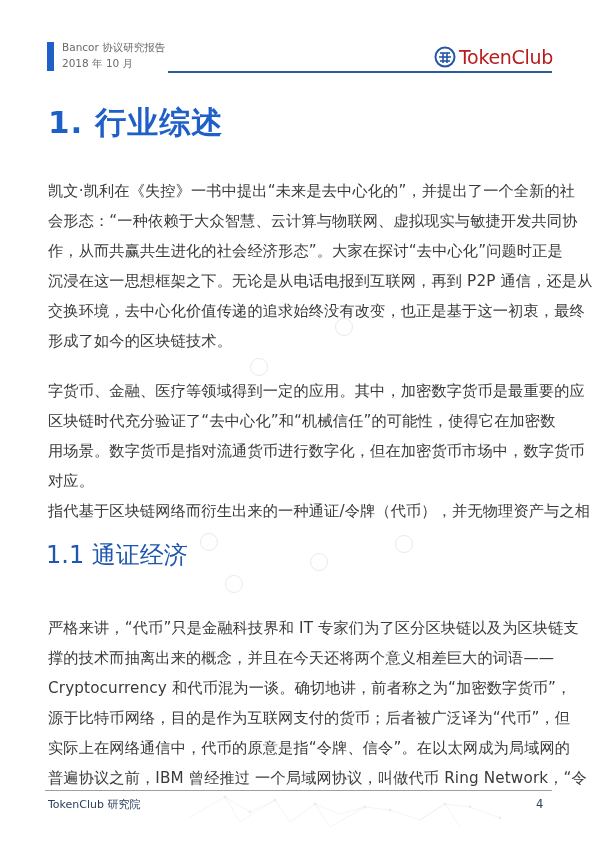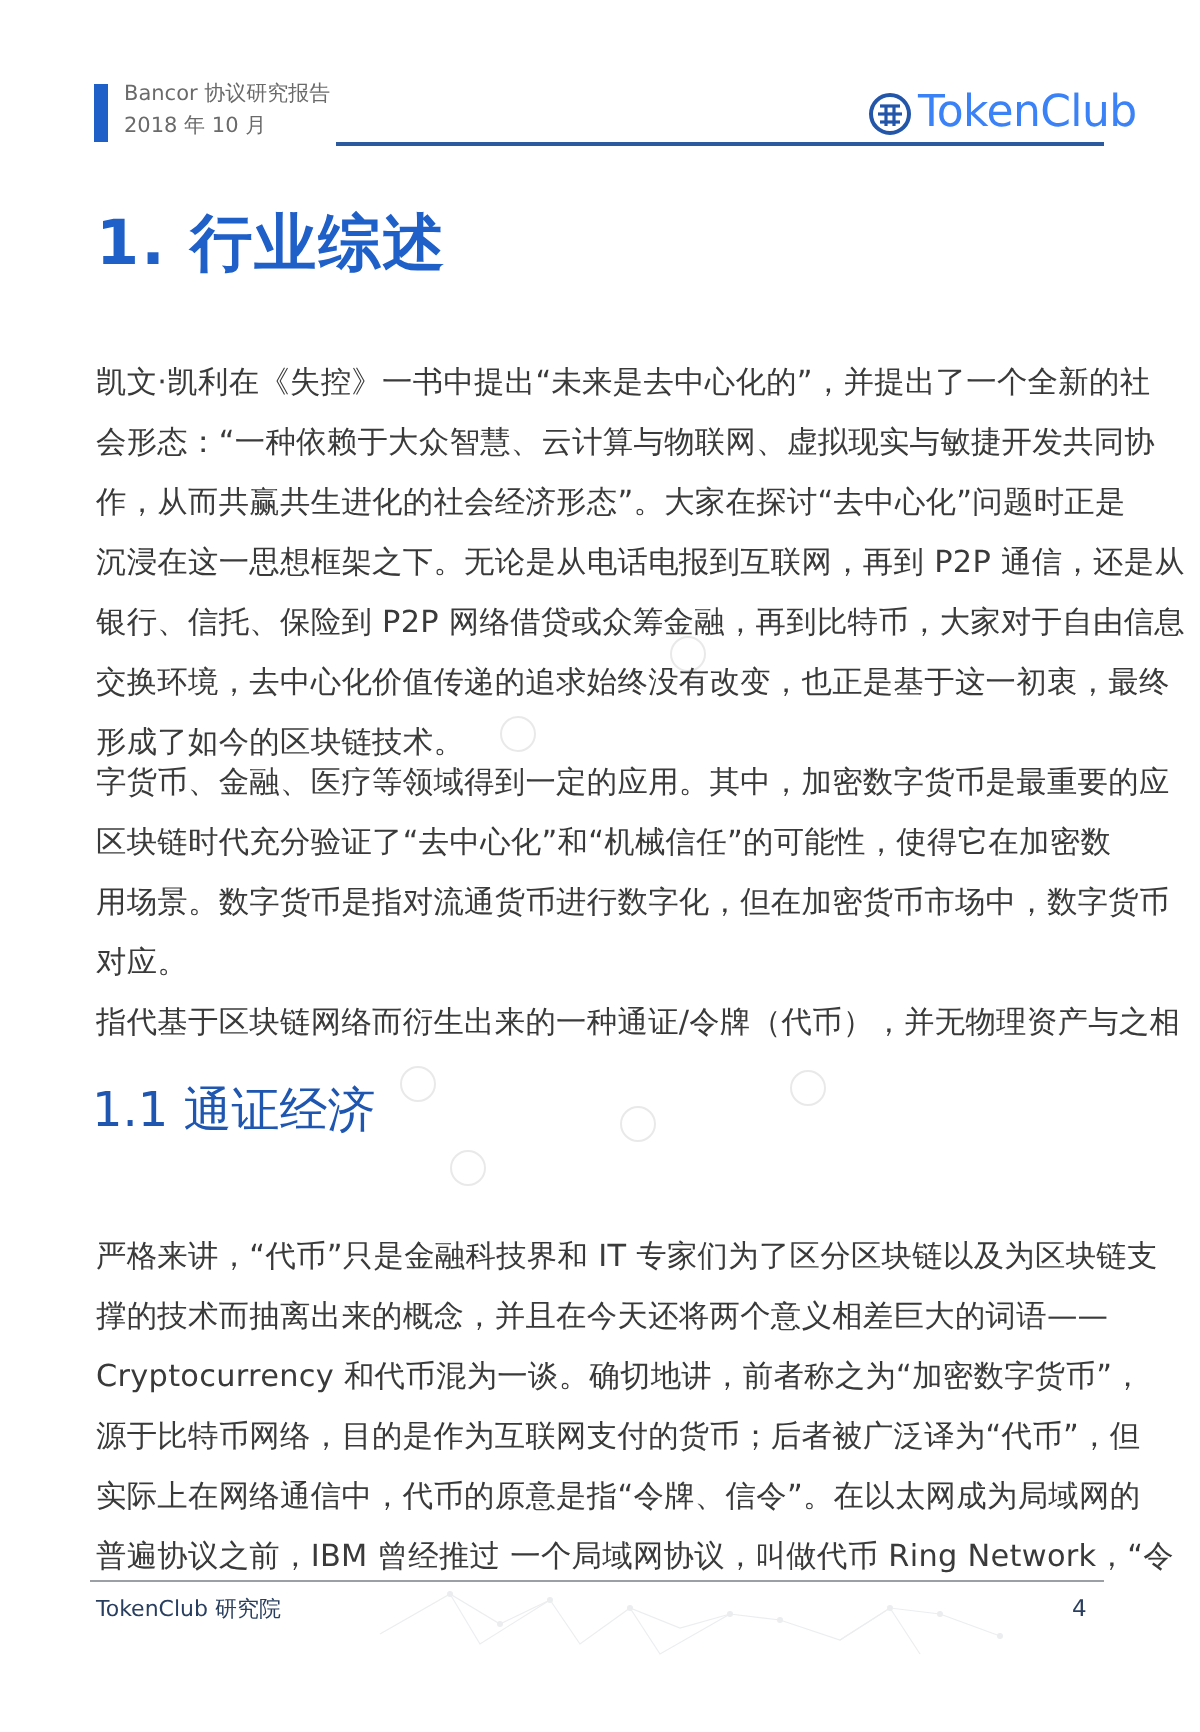--- a/index.html
+++ b/index.html
@@ -15,21 +15,21 @@
     }
     .page { position: absolute; left: 0; top: 0; width: 575px; height: 866px; background: #fff; }
 
     
     .hdr-bar { position: absolute; left: 47px; top: 42px; width: 7px; height: 29px; background: #1f5fc8; }
     .hdr-title { position: absolute; left: 62px; top: 40px; font-size: 10.5px; color: #6a6a6a; line-height: 14px; white-space: nowrap; }
     .hdr-date  { position: absolute; left: 62px; top: 56px; font-size: 10.5px; color: #6a6a6a; line-height: 14px; white-space: nowrap; }
     .hdr-line  { position: absolute; left: 168px; top: 71px; width: 384px; height: 2px; background: #2c5a9e; }
     .logo { position: absolute; left: 434px; top: 45px; height: 24px; display: flex; align-items: center; gap: 3px; }
     .logo-icon { width: 22px; height: 22px; }
-    .logo-text { font-family: "DejaVu Sans", sans-serif; font-size: 22px; color: #3b82f6; letter-spacing: -0.3px; line-height: 22px; font-weight: 500; white-space: nowrap; }
+    .logo-text { font-family: "DejaVu Sans", sans-serif; font-size: 19px; color: #b91c1c; letter-spacing: -0.3px; line-height: 22px; font-weight: 500; white-space: nowrap; }
 
     
     .h1 { position: absolute; left: 48px; top: 102px; font-size: 31px; font-weight: bold; color: #1f5fc8; letter-spacing: 1px; white-space: nowrap; line-height: 40px; }
     .h2 { position: absolute; left: 46px; top: 539px; font-size: 24px; color: #1f56b0; white-space: nowrap; line-height: 32px; }
 
     
     .para { position: absolute; left: 48px; width: 510px; }
     .line { font-size: 15.2px; line-height: 30px; white-space: nowrap; color: #3a3a3a; letter-spacing: 0.15px; }
     .p1 { top: 176px; }
     .p2 { top: 376px; }
@@ -73,21 +73,20 @@
     <span class="logo-text">TokenClub</span>
   </div>
 
   <div class="h1">1.  行业综述</div>
 
   <div class="para p1">
     <div class="line">凯文·凯利在《失控》一书中提出“未来是去中心化的”，并提出了一个全新的社</div>
     <div class="line">会形态：“一种依赖于大众智慧、云计算与物联网、虚拟现实与敏捷开发共同协</div>
     <div class="line">作，从而共赢共生进化的社会经济形态”。大家在探讨“去中心化”问题时正是</div>
     <div class="line">沉浸在这一思想框架之下。无论是从电话电报到互联网，再到 P2P 通信，还是从</div>
-    <div class="line">银行、信托、保险到 P2P 网络借贷或众筹金融，再到比特币，大家对于自由信息</div>
     <div class="line">交换环境，去中心化价值传递的追求始终没有改变，也正是基于这一初衷，最终</div>
     <div class="line">形成了如今的区块链技术。</div>
   </div>
 
   <div class="para p2">
     <div class="line">字货币、金融、医疗等领域得到一定的应用。其中，加密数字货币是最重要的应</div>
     <div class="line">区块链时代充分验证了“去中心化”和“机械信任”的可能性，使得它在加密数</div>
     <div class="line">用场景。数字货币是指对流通货币进行数字化，但在加密货币市场中，数字货币</div>
     <div class="line">对应。</div>
     <div class="line">指代基于区块链网络而衍生出来的一种通证/令牌（代币），并无物理资产与之相</div>

